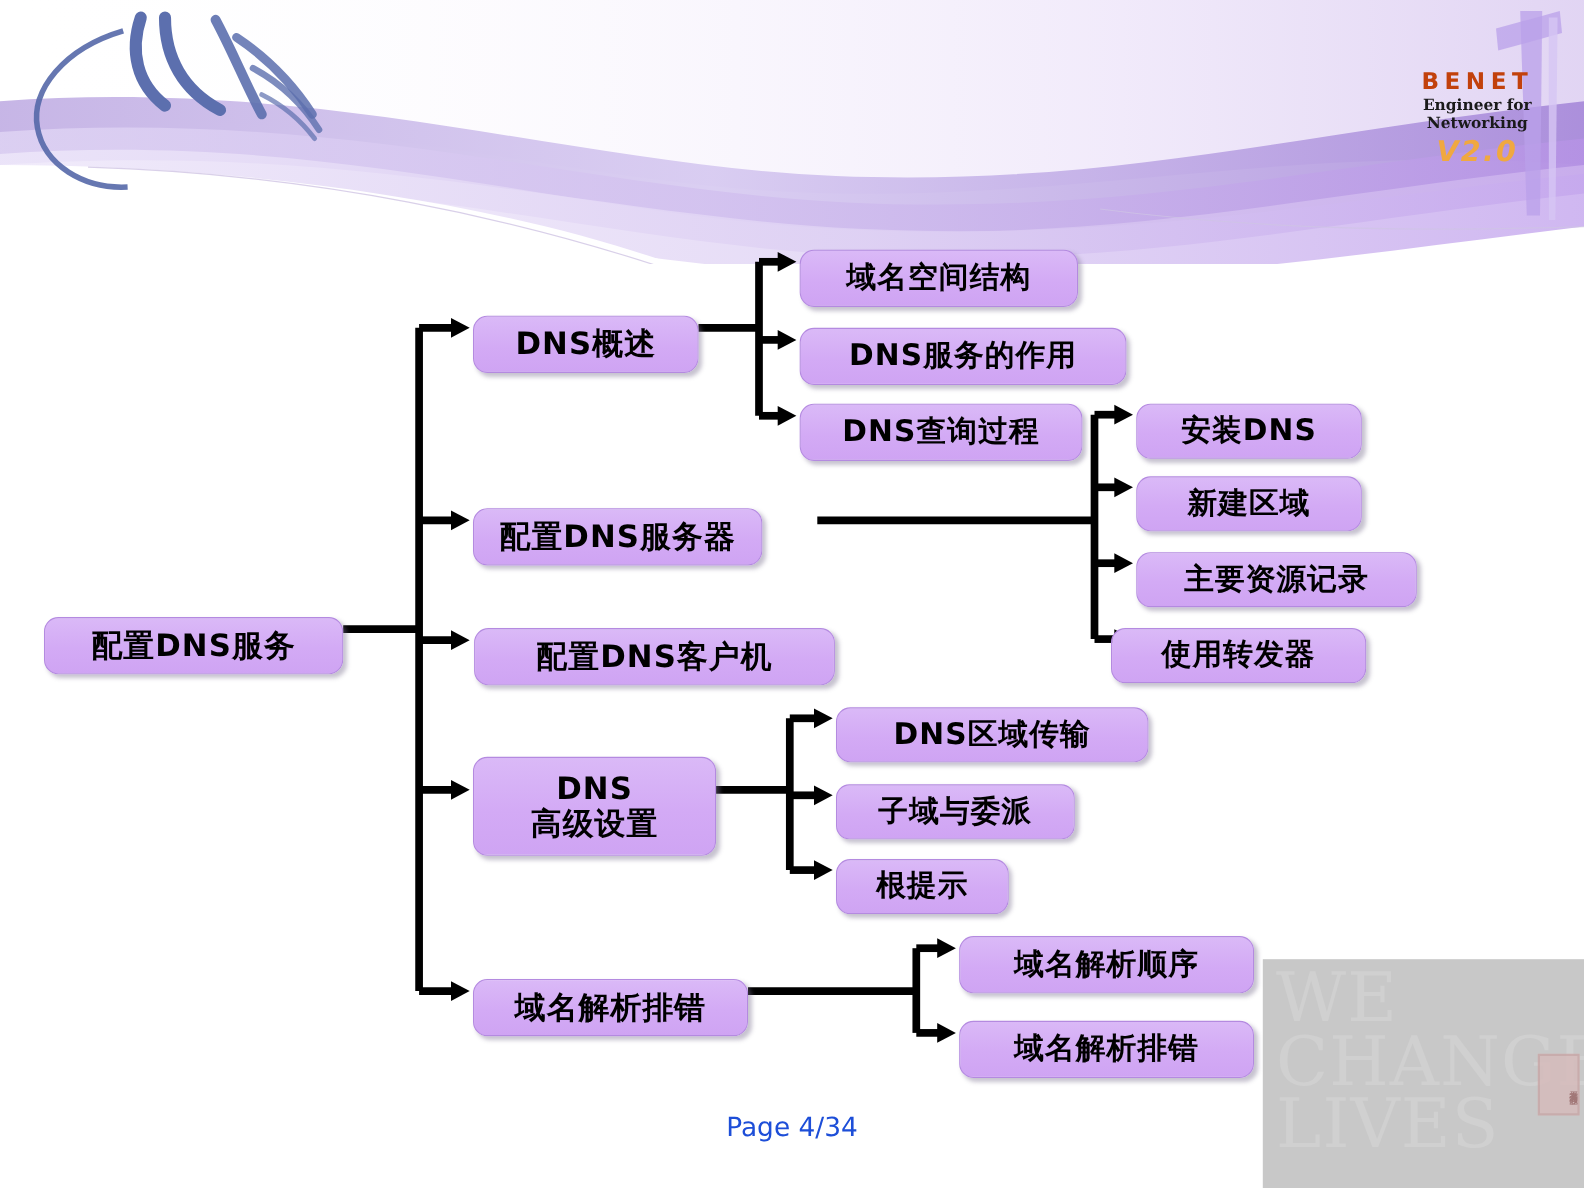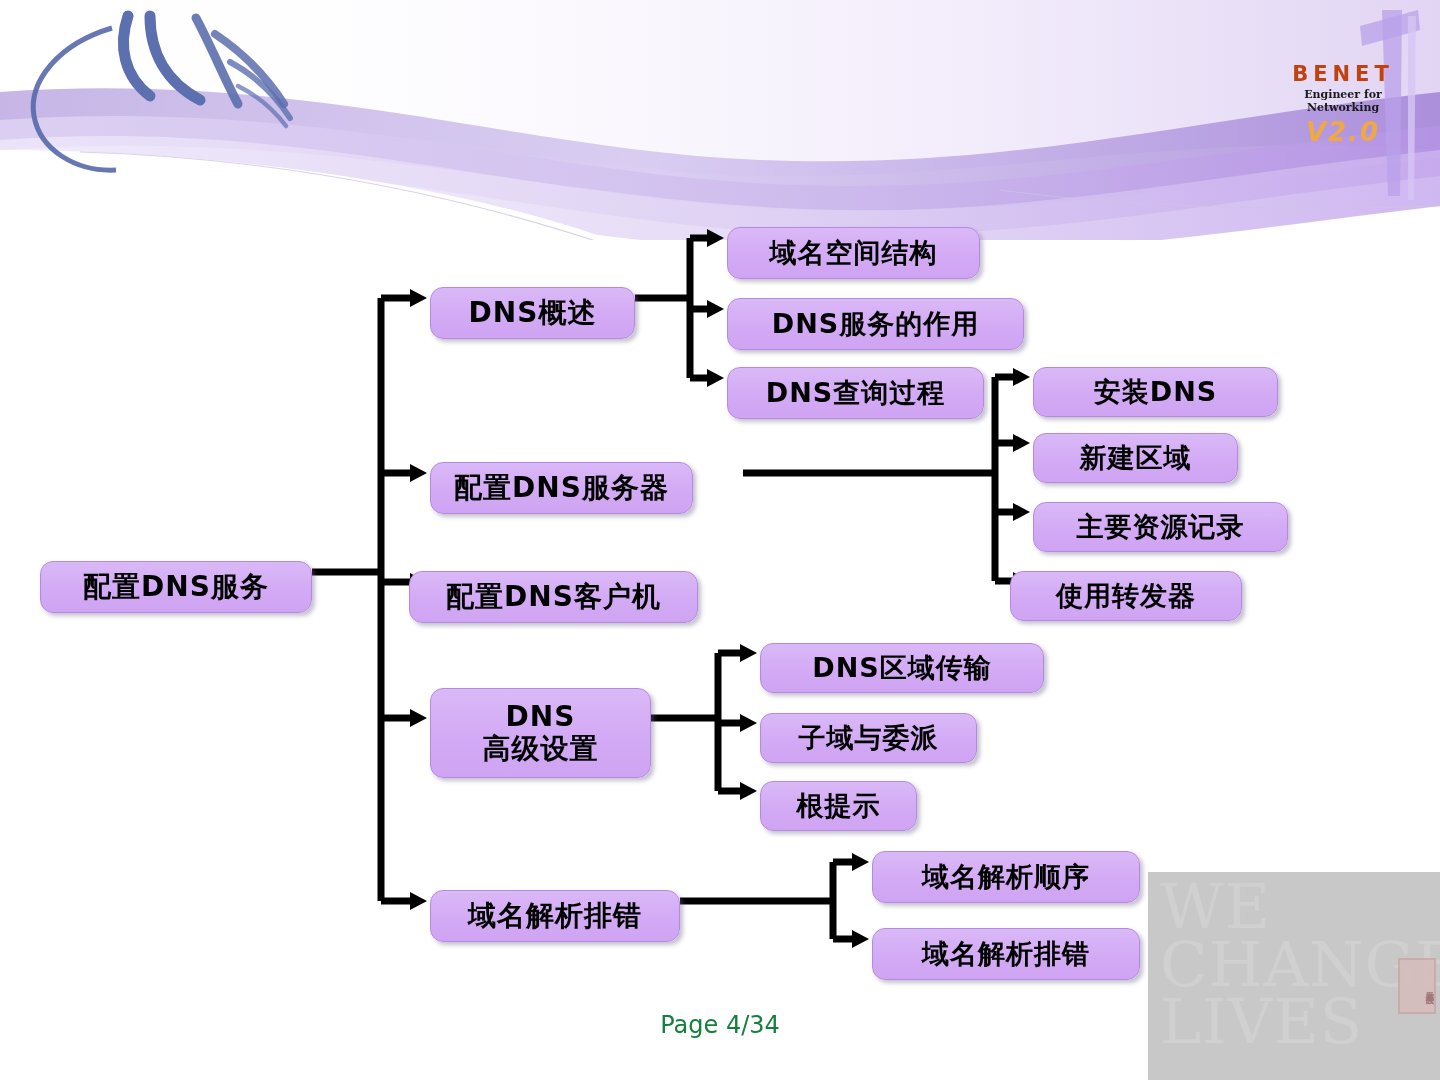--- a/index.html
+++ b/index.html
@@ -52,21 +52,21 @@
   
   #benet-block {
     position: absolute; left: 1268px; top: 62px;
     width: 150px; text-align: center;
   }
   .benet-name {
     font-size: 21px; font-weight: bold; color: #c2410c;
     letter-spacing: 5px; font-family: "DejaVu Sans", "Liberation Sans", sans-serif;
   }
   .benet-sub {
-    font-size: 11px; font-weight: bold; color: #1a1a1a;
+    font-size: 14px; font-weight: bold; color: #1a1a1a;
     letter-spacing: 0px; margin-top: 2px;
     font-family: "DejaVu Serif", "Liberation Serif", serif;
   }
   .benet-ver {
     font-size: 26px; font-weight: bold; font-style: italic;
     color: #f0a840; margin-top: 3px; letter-spacing: 2px;
     font-family: "DejaVu Sans", "Liberation Sans", sans-serif;
   }
 
   
@@ -137,21 +137,21 @@
     letter-spacing: 1px;
     margin-top: 15px;
   }
   .node.lvl1 { font-size: 28px; }
   .node.lvl2 { font-size: 27px; }
 
   
   #page-number {
     position: absolute; left: 0; top: 1011px;
     width: 1440px; text-align: center;
-    font-size: 24px; color: #15803d;
+    font-size: 24px; color: #1d4ed8;
     font-family: "DejaVu Sans", "Liberation Sans", sans-serif;
   }
 </style>
 </head>
 <body>
 
 <div id="slide">
 
   <div id="header-band">
     <svg width="1440" height="240" viewBox="0 0 1440 240" xmlns="http://www.w3.org/2000/svg">
@@ -269,28 +269,28 @@
         <line x1="680" y1="901" x2="833" y2="901" stroke="#000" stroke-width="7"></line>
         <line x1="833" y1="862" x2="854" y2="862" stroke="#000" stroke-width="7"></line>
         <polygon points="852,853 869,862 852,871" fill="#000"></polygon>
         <line x1="833" y1="939" x2="854" y2="939" stroke="#000" stroke-width="7"></line>
         <polygon points="852,930 869,939 852,948" fill="#000"></polygon>
       </svg>
     <div id="nodes">
         <div class="node lvl1" style="left: 40px; top: 546px; width: 272px; height: 52px;">配置DNS服务</div>
         <div class="node lvl1" style="left: 430px; top: 272px; width: 205px; height: 52px;">DNS概述</div>
         <div class="node lvl1" style="left: 430px; top: 447px; width: 263px; height: 52px;">配置DNS服务器</div>
-        <div class="node lvl1" style="left: 409px; top: 556px; width: 289px; height: 52px;">配置DNS客户机</div>
+        <div class="node lvl1" style="left: 431px; top: 556px; width: 328px; height: 52px;">配置DNS客户机</div>
         <div class="node lvl1" style="left: 430px; top: 673px; width: 221px; height: 90px;">DNS
 高级设置</div>
         <div class="node lvl1" style="left: 430px; top: 875px; width: 250px; height: 52px;">域名解析排错</div>
         <div class="node lvl2" style="left: 727px; top: 212px; width: 253px; height: 52px;">域名空间结构</div>
         <div class="node lvl2" style="left: 727px; top: 283px; width: 297px; height: 52px;">DNS服务的作用</div>
         <div class="node lvl2" style="left: 727px; top: 352px; width: 257px; height: 52px;">DNS查询过程</div>
-        <div class="node lvl2" style="left: 1033px; top: 352px; width: 245px; height: 50px; text-align: right;">安装DNS</div>
+        <div class="node lvl2" style="left: 1033px; top: 352px; width: 205px; height: 50px; text-align: right;">安装DNS</div>
         <div class="node lvl2" style="left: 1033px; top: 418px; width: 205px; height: 50px;">新建区域</div>
         <div class="node lvl2" style="left: 1033px; top: 487px; width: 255px; height: 50px;">主要资源记录</div>
         <div class="node lvl2" style="left: 1010px; top: 556px; width: 232px; height: 50px;">使用转发器</div>
         <div class="node lvl2" style="left: 760px; top: 628px; width: 284px; height: 50px;">DNS区域传输</div>
         <div class="node lvl2" style="left: 760px; top: 698px; width: 217px; height: 50px; border-radius: 12px;">子域与委派</div>
         <div class="node lvl2" style="left: 760px; top: 766px; width: 157px; height: 50px;">根提示</div>
         <div class="node lvl2" style="left: 872px; top: 836px; width: 268px; height: 52px;">域名解析顺序</div>
         <div class="node lvl2" style="left: 872px; top: 913px; width: 268px; height: 52px;">域名解析排错</div>
       </div>
   </div>

